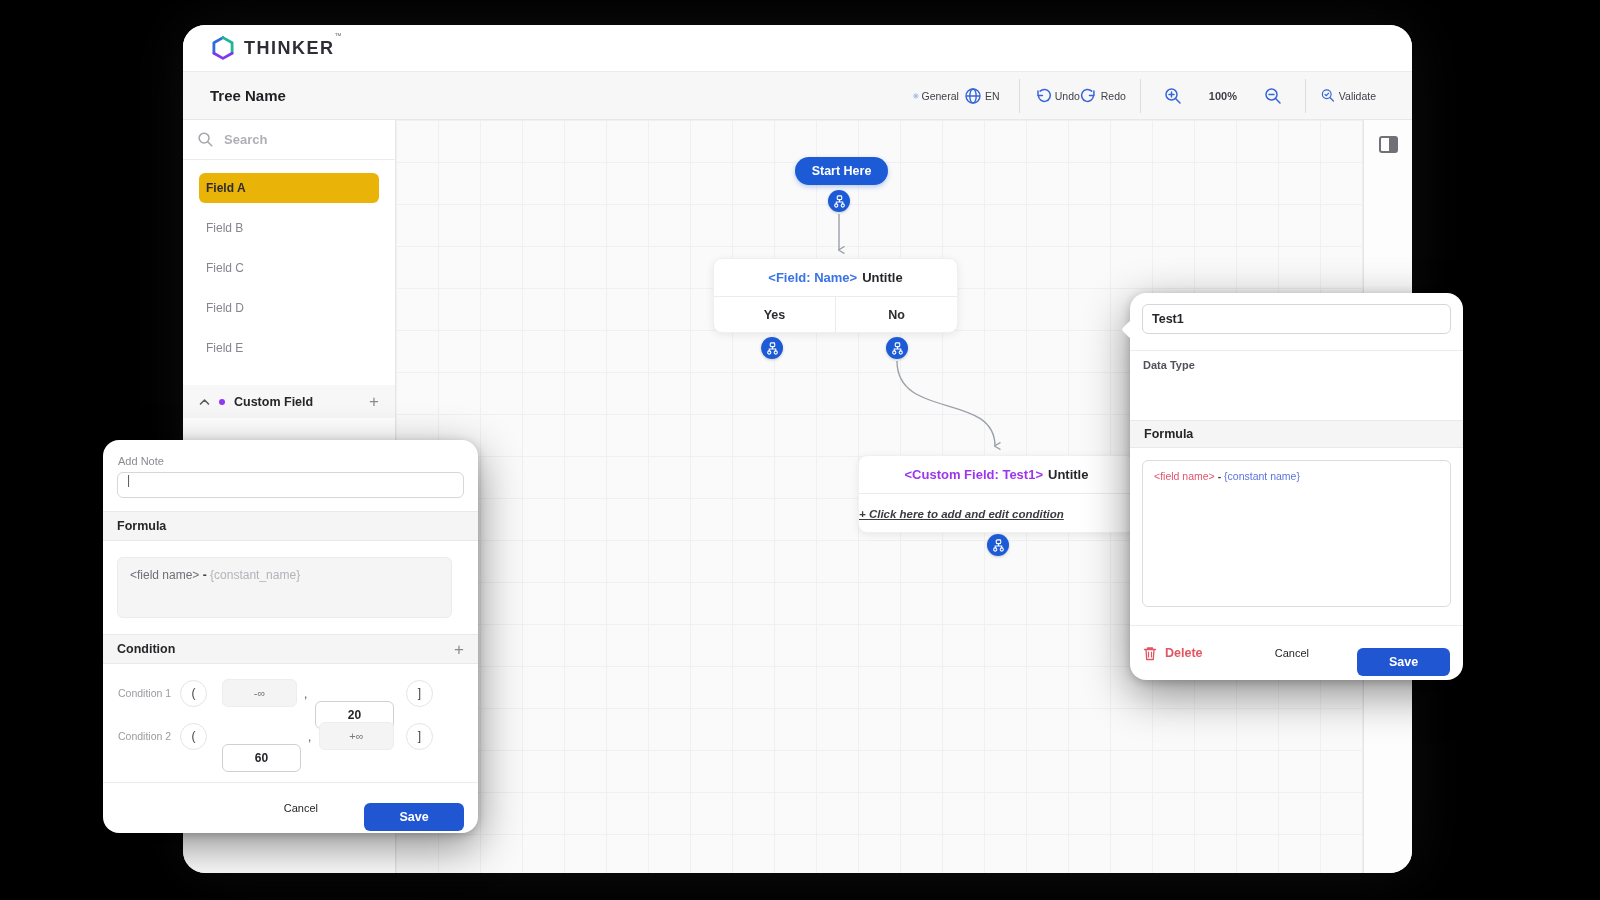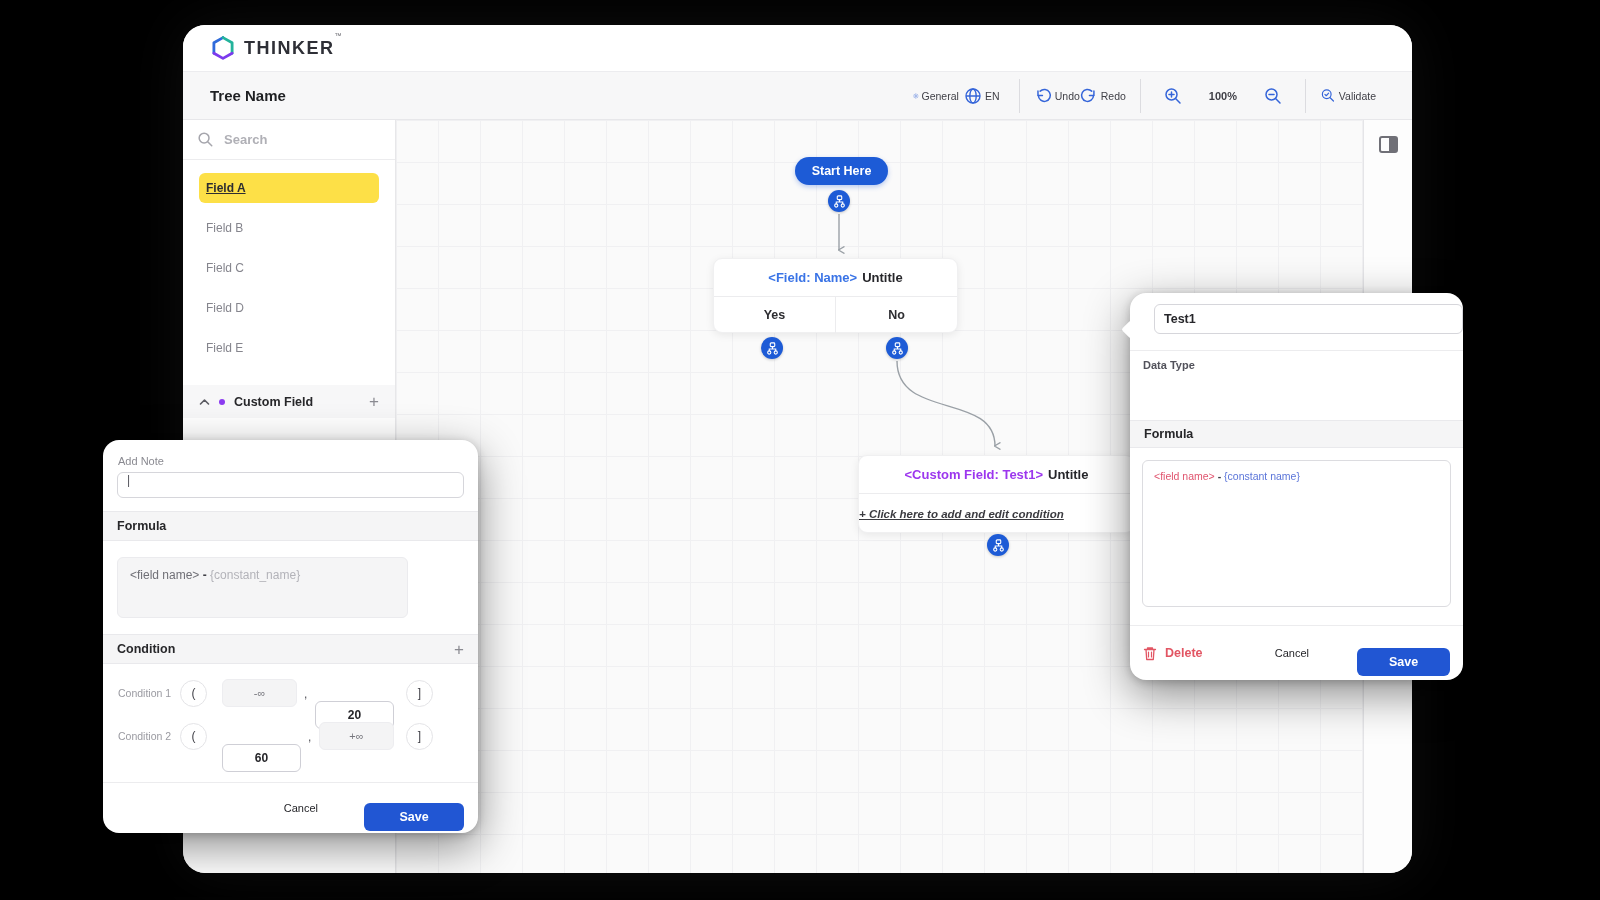--- a/index.html
+++ b/index.html
@@ -32,21 +32,21 @@
   .search-placeholder { font-size:13px; color:#b0b0b6;font-weight:bold; }
   .section-header { height:35px; background:#f7f7f8; display:flex; align-items:center; padding:0 16px; gap:9px; }
   .chev { color:#5a5a61; }
   .dot { width:6px; height:6px; border-radius:50%; }
   .dot-blue { background:#3565d9; }
   .dot-purple { background:#8b3bf0; }
   .section-label { font-size:12.5px; font-weight:bold; color:#27272a; }
   .plus-btn { margin-left:auto; color:#8a8a91; font-size:17px; font-weight:400; cursor:pointer; line-height:1; }
   .item-list { padding:13px 16px 12px 16px; }
   .side-item { height:30px; display:flex; align-items:center; padding-left:7px; margin-bottom:10px; border-radius:6px; font-size:12px; color:#85858d; cursor:pointer; }
-  .side-item.selected { background:#fde047; color:#2d2d31; font-weight:bold;text-decoration:underline; }
+  .side-item.selected { background:#eab308; color:#2d2d31; font-weight:bold; }
 
   
   .canvas { position:absolute; left:213px; top:95px; width:967px; bottom:0; background-color:#fafafa;
             background-image:linear-gradient(#f0f0f2 1px, transparent 1px), linear-gradient(90deg,#f0f0f2 1px, transparent 1px);
             background-size:42px 42px; }
   .right-strip { position:absolute; left:1180px; top:95px; width:49px; bottom:0; background:#fdfdfd; border-left:1px solid #e5e5e8; }
   .panel-toggle { position:absolute; left:15px; top:16px; width:19px; height:17px; border:2px solid #707077; border-radius:3px; cursor:pointer; }
   .panel-toggle::after { content:""; position:absolute; right:0; top:0; width:7px; height:100%; background:#707077; }
 
   .start-pill { position:absolute; left:399px; top:37px; width:93px; height:28px; background:#1d5bd6; border-radius:14px;
@@ -71,40 +71,40 @@
   .text-input { width:100%; height:26px; border:1px solid #d6d6db; border-radius:6px; background:#fff; font-size:12px; color:#26262a; padding:0 9px; font-family:inherit; }
   .band { background:#f5f5f6; border-top:1px solid #e9e9ec; border-bottom:1px solid #e9e9ec; display:flex; align-items:center; padding:0 14px; }
   .band-title { font-size:12.5px; font-weight:bold; color:#27272a; }
 
   
   .note-modal { left:103px; top:440px; width:375px; height:393px; }
   .nm-addnote { position:absolute; left:15px; top:15px; }
   .nm-input { position:absolute; left:14px; top:32px; width:347px; }
   .caret { color:#55555c; font-weight:400; }
   .nm-band-formula { position:absolute; left:0; top:71px; width:100%; height:30px; }
-  .nm-formula-box { position:absolute; left:14px; top:117px; width:291px; height:61px; background:#f5f5f6; border:1px solid #ebebee; border-radius:6px; padding:10px 12px; font-size:12px; }
+  .nm-formula-box { position:absolute; left:14px; top:117px; width:335px; height:61px; background:#f5f5f6; border:1px solid #ebebee; border-radius:6px; padding:10px 12px; font-size:12px; }
   .fm-field-gray { color:#6f6f76; }
   .fm-op { color:#3f3f46; font-weight:bold; }
   .fm-const-gray { color:#b3b3b9; }
   .nm-band-cond { position:absolute; left:0; top:194px; width:100%; height:30px; }
   .cond-grid-row { position:absolute; left:0; width:100%; height:28px; display:flex; align-items:center; }
   .cond-row-label { position:absolute; left:15px; font-size:10.5px; color:#9a9aa1; }
   .bracket-btn { position:absolute; width:27px; height:27px; border-radius:50%; border:1px solid #e4e4e7; background:#fff; display:flex; align-items:center; justify-content:center; font-size:12px; color:#3f3f46; cursor:pointer; }
   .range-box { position:absolute; height:28px; border-radius:6px; display:flex; align-items:center; justify-content:center; font-size:11px; }
   .range-static { background:#f4f4f5; border:1px solid #ededf0; color:#77777e; }
   .range-input { background:#fff; border:1px solid #cfcfd6; font-weight:bold; color:#26262a; font-size:12px; text-align:center; font-family:inherit;margin-top:44px; }
   .comma { position:absolute; font-size:12px; color:#55555c; }
   .modal-footer { position:absolute; left:0; bottom:0; width:100%; height:51px; border-top:1px solid #ececee; display:flex; align-items:center; }
   .btn-cancel { font-size:11px; font-weight:normal; color:#26262a; cursor:pointer; }
   .btn-save { height:28px; background:#2156d3; color:#fff; font-size:12.5px; font-weight:bold; border:none; border-radius:6px; display:flex; align-items:center; justify-content:center; cursor:pointer;margin-top:17px; }
 
   
   .result-modal { left:1130px; top:293px; width:333px; height:387px; }
   .notch { position:absolute; left:-6px; top:30px; width:13px; height:13px; background:#fff; transform:rotate(45deg); border-radius:2px; }
-  .rm-name-input { position:absolute; left:12px; top:11px; width:309px; height:30px; font-weight:bold; font-size:12.5px;margin-left:12px; }
+  .rm-name-input { position:absolute; left:12px; top:11px; width:309px; height:30px; font-weight:bold; font-size:12.5px; }
   .rm-divider { position:absolute; left:0; top:57px; width:100%; height:1px; background:#ececee; }
   .rm-datatype-label { position:absolute; left:13px; top:66px; font-size:11px; font-weight:bold; color:#52525b; }
   .rm-select { position:absolute; left:12px; top:85px; width:309px; height:28px; border:1px solid #d6d6db; border-radius:6px; display:flex; align-items:center; padding:0 10px; cursor:pointer; background:#fff; }
   .rm-select-placeholder { font-size:12px; color:#a7a7ae; }
   .rm-select .chev-down { margin-left:auto; color:#55555c; }
   .rm-band-formula { position:absolute; left:0; top:127px; width:100%; height:28px; }
   .rm-formula-area { position:absolute; left:12px; top:167px; width:309px; height:147px; border:1px solid #dcdce0; border-radius:6px; background:#fff; padding:9px 11px; font-size:10.5px; }
   .fm-field-pink { color:#e0546e; }
   .fm-const-blue { color:#5b75d9; }
   .rm-footer { height:55px; padding:0 13px; }

